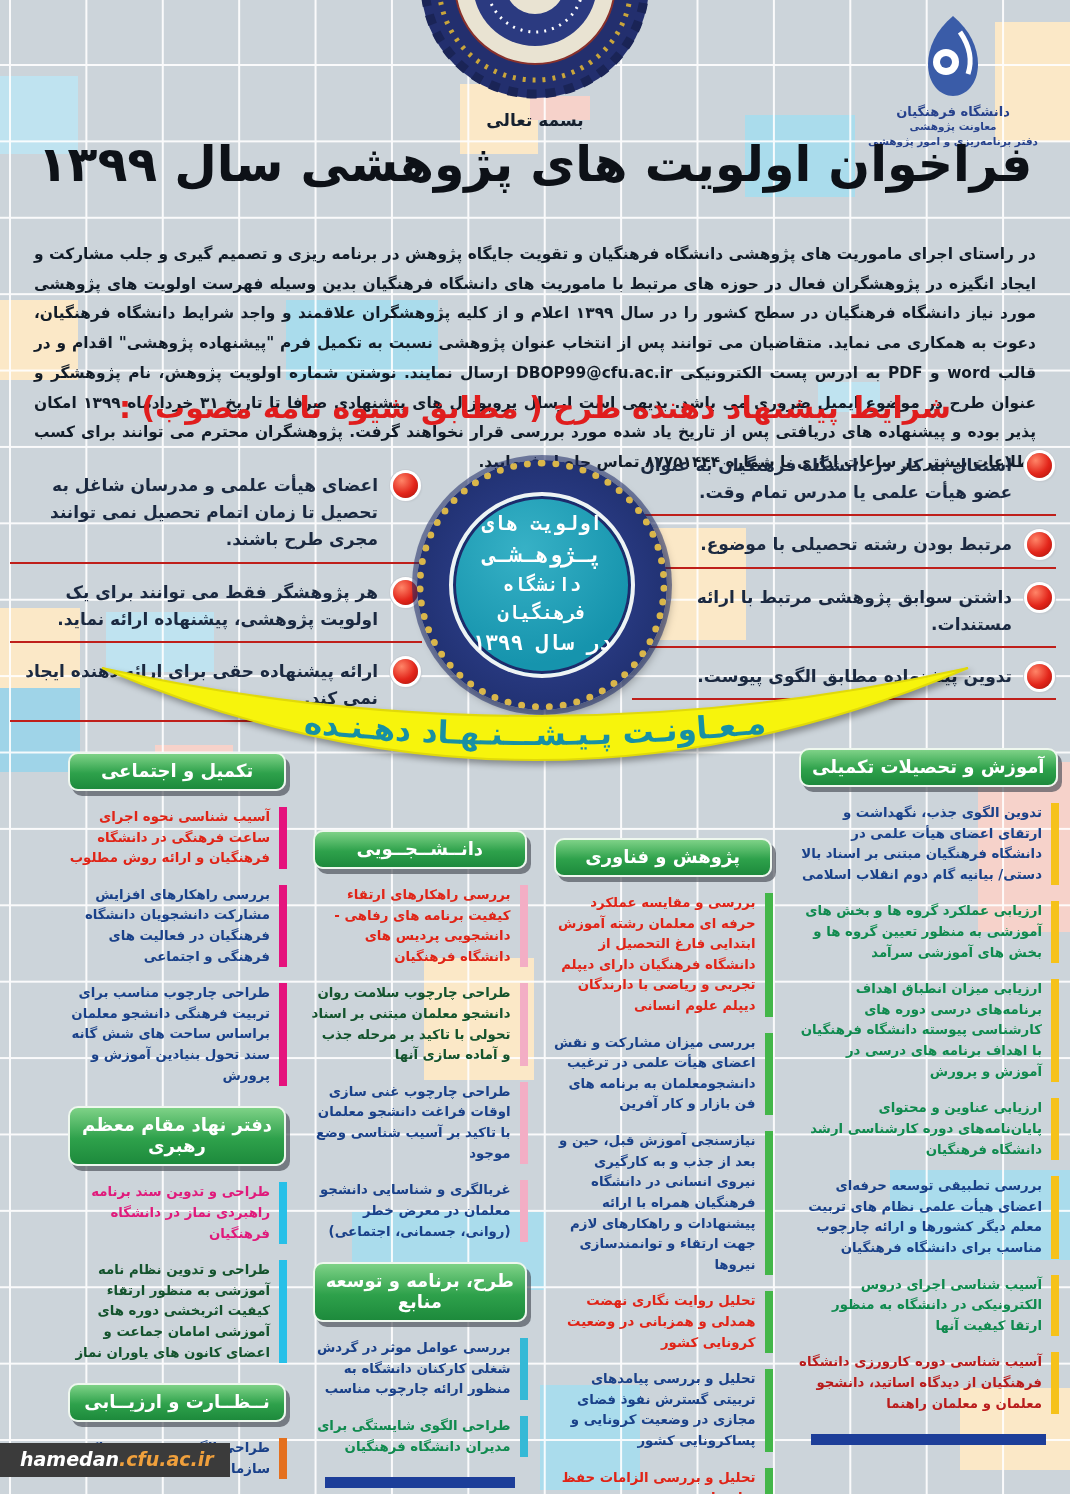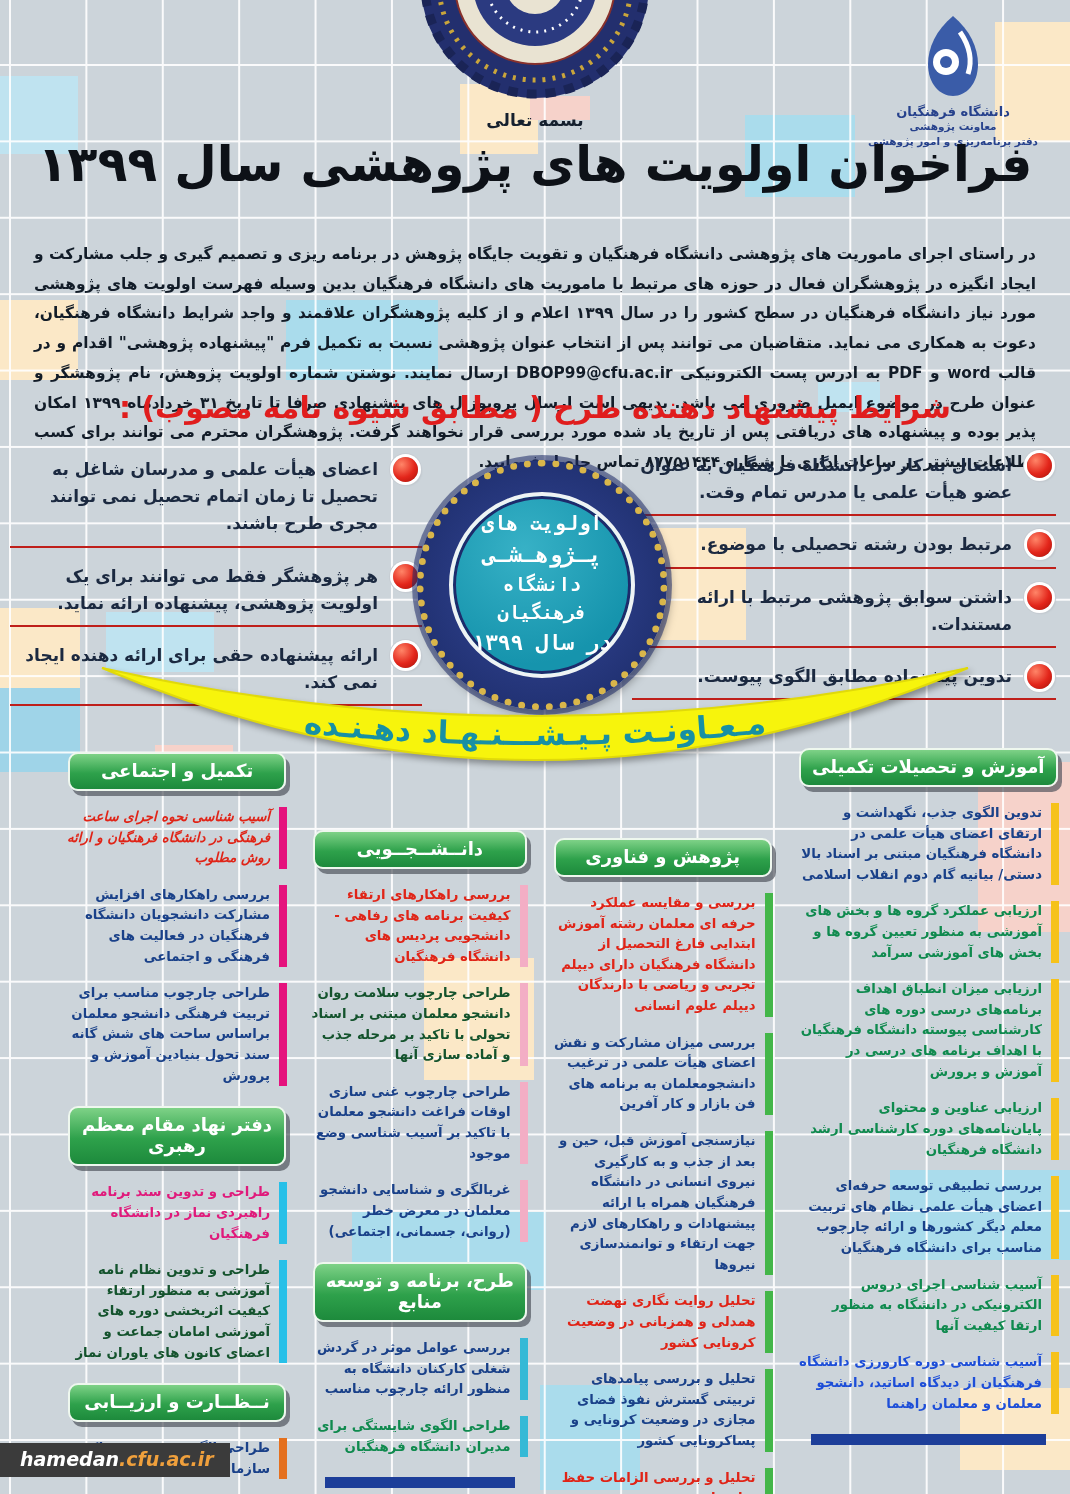--- a/index.html
+++ b/index.html
@@ -32,21 +32,21 @@
     font-size:49px; font-weight:bold; color:#0d1117; letter-spacing:0px;}
 
   .intro{position:absolute; top:240px; right:34px; left:34px;
     font-size:15.4px; font-weight:bold; color:#121c28; line-height:1.93; text-align:justify;}
 
   .red-heading{position:absolute; top:390px; left:0; width:100%; text-align:center;
     font-size:30px; font-weight:bold; color:var(--heading_red,#e01d1d);}
 
   
   .cond-right{position:absolute; top:452px; right:14px; width:424px;}
-  .cond-left {position:absolute; top:456px; left:10px;  width:412px;}
+  .cond-left {position:absolute; top:472px; left:10px;  width:412px;}
   .cond-item{position:relative; padding:0 44px 8px 0; margin-bottom:15px;
     border-bottom:2px solid #bf1f1a; font-size:17px; font-weight:bold;
     color:#1b2940; line-height:1.6; text-align:right;}
   .ball{position:absolute; right:4px; top:1px; width:25px; height:25px; border-radius:50%;
     background:radial-gradient(circle at 35% 30%, #ff8568, #e3261b 55%, #a81007);
     box-shadow:0 0 0 3px #ffffff, 0 0 0 4px #c6ccd2, 2px 2px 3px rgba(0,0,0,.35);}
 
   
   .medallion{position:absolute; top:460px; left:50%; margin-left:-118px; width:236px; height:236px;
     border-radius:50%; background:radial-gradient(circle,#27387e 55%,#1a2a66 100%);
@@ -183,21 +183,21 @@
 
     <div class="columns">
         <div>
           <div class="pill">آموزش و تحصیلات تکمیلی</div>
           <div class="item" style="border-right-color: rgb(246, 194, 26); color: rgb(26, 65, 137);">تدوین الگوی جذب، نگهداشت و ارتقای اعضای هیأت علمی در دانشگاه فرهنگیان مبتنی بر اسناد بالا دستی/ بیانیه گام دوم انقلاب اسلامی</div>
           <div class="item" style="border-right-color: rgb(246, 194, 26); color: rgb(15, 138, 78);">ارزیابی عملکرد گروه ها و بخش های آموزشی به منظور تعیین گروه ها و بخش های آموزشی سرآمد</div>
           <div class="item" style="border-right-color: rgb(246, 194, 26); color: rgb(15, 138, 78);">ارزیابی میزان انطباق اهداف برنامه‌های درسی دوره های کارشناسی پیوسته دانشگاه فرهنگیان با اهداف برنامه های درسی در آموزش و پرورش</div>
           <div class="item" style="border-right-color: rgb(246, 194, 26); color: rgb(15, 138, 78);">ارزیابی عناوین و محتوای پایان‌نامه‌های دوره کارشناسی ارشد دانشگاه فرهنگیان</div>
           <div class="item" style="border-right-color: rgb(246, 194, 26); color: rgb(26, 65, 137);">بررسی تطبیقی توسعه حرفه‌ای اعضای هیأت علمی نظام های تربیت معلم دیگر کشورها و ارائه چارچوب مناسب برای دانشگاه فرهنگیان</div>
           <div class="item" style="border-right-color: rgb(246, 194, 26); color: rgb(15, 138, 78);">آسیب شناسی اجرای دروس الکترونیکی در دانشگاه به منظور ارتقا کیفیت آنها</div>
-          <div class="item" style="border-right-color: rgb(246, 194, 26); color: #1d4ed8; text-align: right;">آسیب شناسی دوره کارورزی دانشگاه فرهنگیان از دیدگاه اساتید، دانشجو معلمان و معلمان راهنما</div>
+          <div class="item" style="border-right-color: rgb(246, 194, 26); color: #b91c1c; text-align: right;">آسیب شناسی دوره کارورزی دانشگاه فرهنگیان از دیدگاه اساتید، دانشجو معلمان و معلمان راهنما</div>
           <div class="endbar"></div>
         </div>
         <div style="margin-top: 90px;">
           <div class="pill">پژوهش و فناوری</div>
           <div class="item" style="border-right-color: rgb(67, 182, 73); color: rgb(224, 36, 23);">بررسی و مقایسه عملکرد حرفه ای معلمان رشته آموزش ابتدایی فارغ التحصیل از دانشگاه فرهنگیان دارای دیپلم تجربی و ریاضی با دارندگان دیپلم علوم انسانی</div>
           <div class="item" style="border-right-color: rgb(67, 182, 73); color: rgb(26, 65, 137);">بررسی میزان مشارکت و نقش اعضای هیأت علمی در ترغیب دانشجومعلمان به برنامه های فن بازار و کار آفرین</div>
           <div class="item" style="border-right-color: rgb(67, 182, 73); color: rgb(26, 65, 137);">نیازسنجی آموزش قبل، حین و بعد از جذب و به کارگیری نیروی انسانی در دانشگاه فرهنگیان همراه با ارائه پیشنهادات و راهکارهای لازم جهت ارتقاء و توانمندسازی نیروها</div>
           <div class="item" style="border-right-color: rgb(67, 182, 73); color: rgb(224, 36, 23);">تحلیل روایت نگاری نهضت همدلی و همزبانی در وضعیت کرونایی کشور</div>
           <div class="item" style="border-right-color: rgb(67, 182, 73); color: rgb(26, 65, 137);">تحلیل و بررسی پیامدهای تربیتی گسترش نفوذ فضای مجازی در وضعیت کرونایی و پساکرونایی کشور</div>
           <div class="item" style="border-right-color: rgb(67, 182, 73); color: rgb(224, 36, 23);">تحلیل و بررسی الزامات حفظ و ارتقاء بهره وری تربیتی، آموزشی و پژوهشی دانشجومعلمان و ارایه شیوه های سازگار با وضعیت کرونایی کشور</div>
@@ -208,21 +208,21 @@
           <div class="item" style="border-right-color: rgb(243, 174, 197); color: #14532d;">طراحی چارچوب سلامت روان دانشجو معلمان مبتنی بر اسناد تحولی با تاکید بر مرحله جذب و آماده سازی آنها</div>
           <div class="item" style="border-right-color: rgb(243, 174, 197); color: rgb(26, 65, 137);">طراحی چارچوب غنی سازی اوقات فراغت دانشجو معلمان با تاکید بر آسیب شناسی وضع موجود</div>
           <div class="item" style="border-right-color: rgb(243, 174, 197); color: rgb(26, 65, 137);">غربالگری و شناسایی دانشجو معلمان در معرض خطر (روانی، جسمانی، اجتماعی)</div>
           <div class="pill later">طرح، برنامه و توسعه منابع</div>
           <div class="item" style="border-right-color: rgb(53, 185, 214); color: rgb(26, 65, 137);">بررسی عوامل موثر در گردش شغلی کارکنان دانشگاه به منظور ارائه چارچوب مناسب</div>
           <div class="item" style="border-right-color: rgb(53, 185, 214); color: rgb(15, 138, 78);">طراحی الگوی شایستگی برای مدیران دانشگاه فرهنگیان</div>
           <div class="endbar"></div>
         </div>
         <div style="margin-top: 4px;">
           <div class="pill">تکمیل و اجتماعی</div>
-          <div class="item" style="border-right-color: rgb(229, 18, 125); color: rgb(224, 36, 23); font-style: italic;">آسیب شناسی نحوه اجرای ساعت فرهنگی در دانشگاه فرهنگیان و ارائه روش مطلوب</div>
+          <div class="item" style="border-right-color: rgb(229, 18, 125); color: rgb(224, 36, 23);">آسیب شناسی نحوه اجرای ساعت فرهنگی در دانشگاه فرهنگیان و ارائه روش مطلوب</div>
           <div class="item" style="border-right-color: rgb(229, 18, 125); color: rgb(26, 65, 137);">بررسی راهکارهای افزایش مشارکت دانشجویان دانشگاه فرهنگیان در فعالیت های فرهنگی و اجتماعی</div>
           <div class="item" style="border-right-color: rgb(229, 18, 125); color: rgb(26, 65, 137);">طراحی چارچوب مناسب برای تربیت فرهنگی دانشجو معلمان براساس ساحت های شش گانه سند تحول بنیادین آموزش و پرورش</div>
           <div class="pill later">دفتر نهاد مقام معظم رهبری</div>
           <div class="item" style="border-right-color: rgb(39, 192, 232); color: rgb(224, 26, 123);">طراحی و تدوین سند برنامه راهبردی نماز در دانشگاه فرهنگیان</div>
           <div class="item" style="border-right-color: rgb(39, 192, 232); color: #14532d;">طراحی و تدوین نظام نامه آموزشی به منظور ارتقاء کیفیت اثربخشی دوره های آموزشی امامان جماعت و اعضای کانون های یاوران نماز</div>
           <div class="pill later">نــظــارت و ارزیــابی</div>
           <div class="item" style="border-right-color: rgb(228, 112, 30); color: rgb(26, 65, 137);">طراحی الگوی مدیریت عملکرد سازمانی در دانشگاه فرهنگیان</div>
         </div>
       </div>
 

